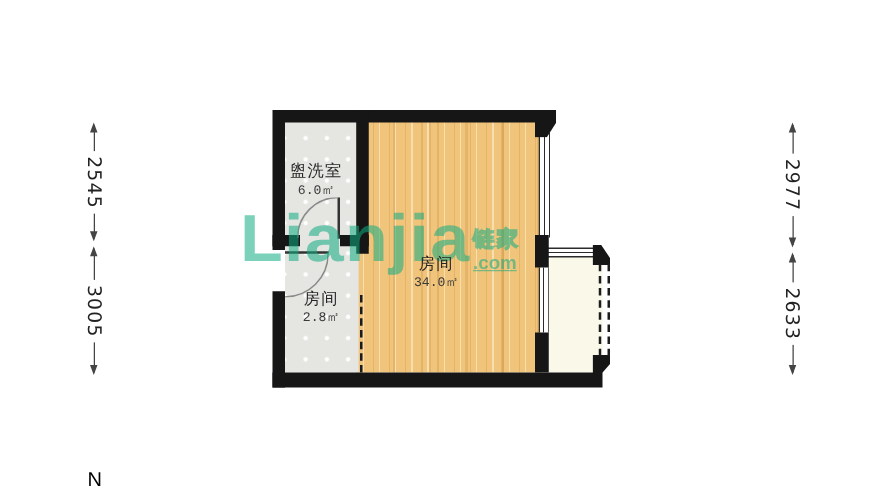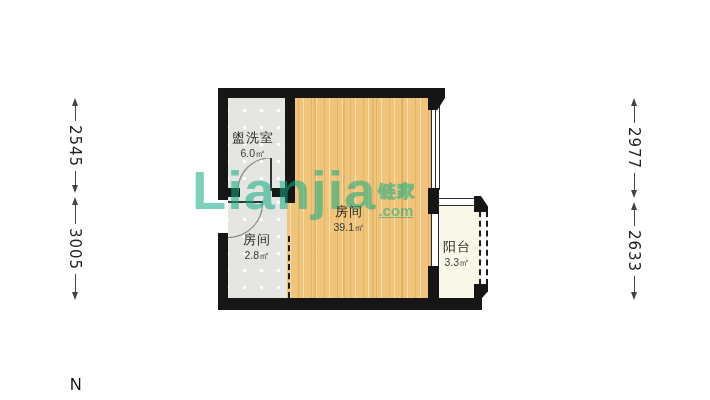--- a/index.html
+++ b/index.html
@@ -24,21 +24,21 @@
 
   
   .wall{background:var(--wall); z-index:3;}
   .win-v{z-index:2; background:linear-gradient(90deg,#2b2b2b 0 12%,#fff 12% 44%,#2b2b2b 44% 56%,#fff 56% 88%,#2b2b2b 88% 100%);}
   .win-h{z-index:2; background:linear-gradient(180deg,#2b2b2b 0 12%,#fff 12% 44%,#2b2b2b 44% 56%,#fff 56% 88%,#2b2b2b 88% 100%);}
   .dash{z-index:4; width:0; border-left:2px dashed #1c1c1c; background:none;}
   .door-leaf{background:#333; z-index:4;}
   .door-arc{z-index:4;}
 
   
-  .room-label{z-index:6; text-align:center; color:var(--text); line-height:1.15;}
+  .room-label{z-index:6; text-align:center; color:var(--text); line-height:1.15;font-family:Liberation Mono, monospace;}
   .room-label .rname{font-size:13px; font-weight:500; letter-spacing:1px;}
   .room-label .rarea{font-size:10.5px; color:#3a3a3a; margin-top:1px;}
 
   
   .dim{z-index:2; width:40px;}
   .dim-line{position:absolute; left:50%; top:2px; bottom:2px; width:1px; background:var(--line);}
   .ah{position:absolute; left:50%; transform:translateX(-50%); width:0; height:0;
       border-left:3.5px solid transparent; border-right:3.5px solid transparent;}
   .ah.up{top:0; border-bottom:8px solid var(--line);}
   .ah.down{bottom:0; border-top:8px solid var(--line);}
@@ -96,29 +96,25 @@
   <svg class="abs door-arc" style="left:228px; top:203px;" width="35" height="35" viewBox="0 0 35 35">
     <path d="M 34.5 0 A 34.5 34.5 0 0 1 0 34.5" fill="none" stroke="#8a8a8a" stroke-width="1.2"></path>
   </svg>
 
   <div class="abs room-label" style="left:220px; top:131px; width:66px;">
     <div class="rname">盥洗室</div>
     <div class="rarea">6.0㎡</div>
   </div>
   <div class="abs room-label" style="left:299px; top:205px; width:100px;">
     <div class="rname">房间</div>
-    <div class="rarea">39.1㎡</div>
+    <div class="rarea">34.0㎡</div>
   </div>
   <div class="abs room-label" style="left:224px; top:233px; width:66px;">
     <div class="rname">房间</div>
     <div class="rarea">2.8㎡</div>
-  </div>
-  <div class="abs room-label" style="left:432px; top:240px; width:50px;">
-    <div class="rname">阳台</div>
-    <div class="rarea">3.3㎡</div>
   </div>
 
   <div class="abs dim" style="left:55px; top:98px; height:95px;">
     <span class="dim-line"></span>
     <span class="ah up"></span>
     <span class="dim-label">2545</span>
     <span class="ah down"></span>
   </div>
   <div class="abs dim" style="left:55px; top:197px; height:103px;">
     <span class="dim-line"></span>

